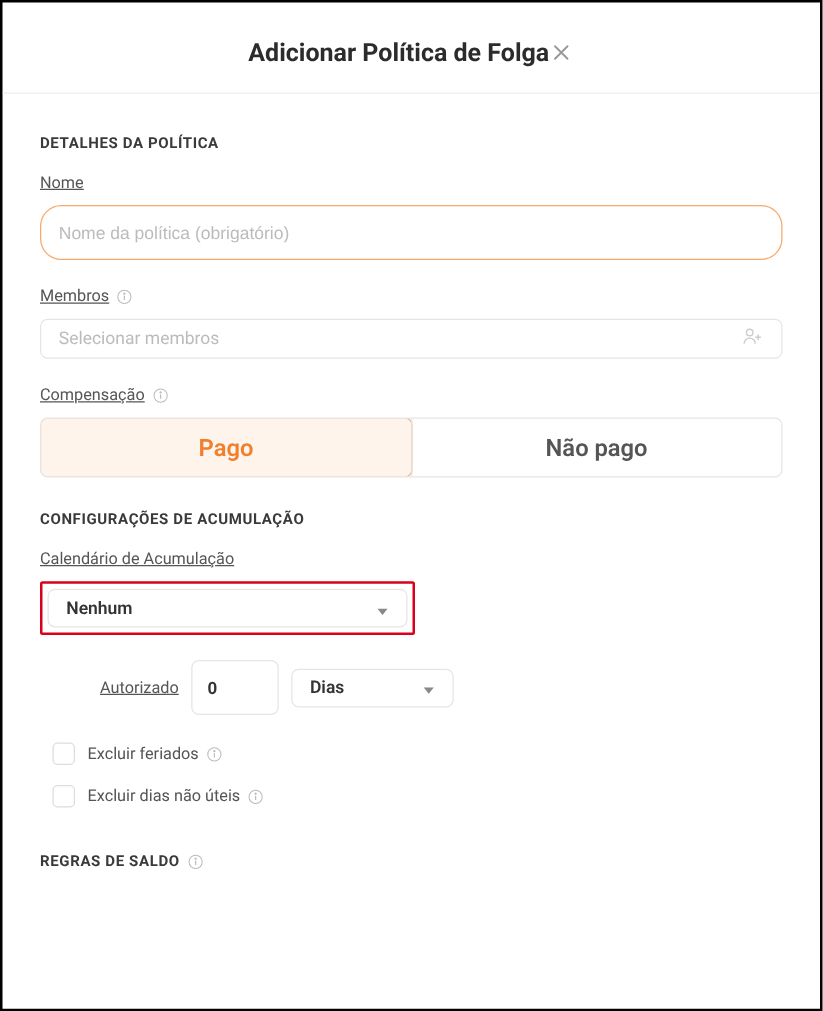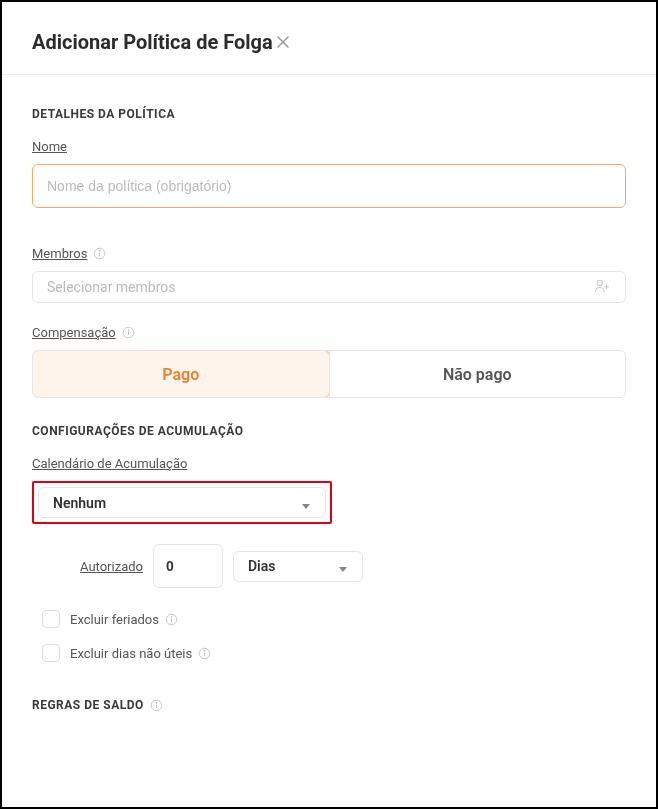--- a/index.html
+++ b/index.html
@@ -12,21 +12,21 @@
     position: relative;
   }
   .modal {
     padding: 0;
     height: 100%;
     display: flex;
     flex-direction: column;
   }
   .modal-header {
     display: flex;
-    justify-content: flex-start;
+    justify-content: center;
     align-items: center;
     padding: 28px 30px 20px 30px;
     border-bottom: 1px solid #eee;
   }
   .modal-title {
     font-size: 20px;
     font-weight: 700;
     color: #2c2c2c;
   }
   .close-x {
@@ -59,26 +59,26 @@
   }
   .info-icon {
     width: 13px; height: 13px;
     display: inline-flex; align-items: center; justify-content: center;
   }
   .info-icon svg { stroke: #bbb; fill: none; }
   .text-input {
     width: 100%;
     height: 44px;
     border: 1px solid #f5a96b;
-    border-radius: 6px;
+    border-radius: 17px;
     padding: 0 14px;
     font-size: 14px;
     color: #333;
     outline: none;
-    margin-bottom: 38px;
+    margin-bottom: 22px;
   }
   .text-input::placeholder { color: #bbb; }
   .select-box {
     width: 100%;
     height: 32px;
     border: 1px solid #e5e5e5;
     border-radius: 6px;
     padding: 0 14px;
     display: flex;
     align-items: center;
@@ -94,21 +94,21 @@
     width: 100%;
     height: 48px;
     border: 1px solid #e5e5e5;
     border-radius: 6px;
     overflow: hidden;
     margin-bottom: 26px;
   }
   .seg-opt {
     flex: 1;
     display: flex; align-items: center; justify-content: center;
-    font-size: 16px;
+    font-size: 19px;
     font-weight: 600;
     cursor: pointer;
     color: #555;
   }
   .seg-opt.active {
     background: #fff4ec;
     color: #f07f2e;
     border: 1px solid #f3b784;
     border-radius: 6px;
     margin: -1px;

